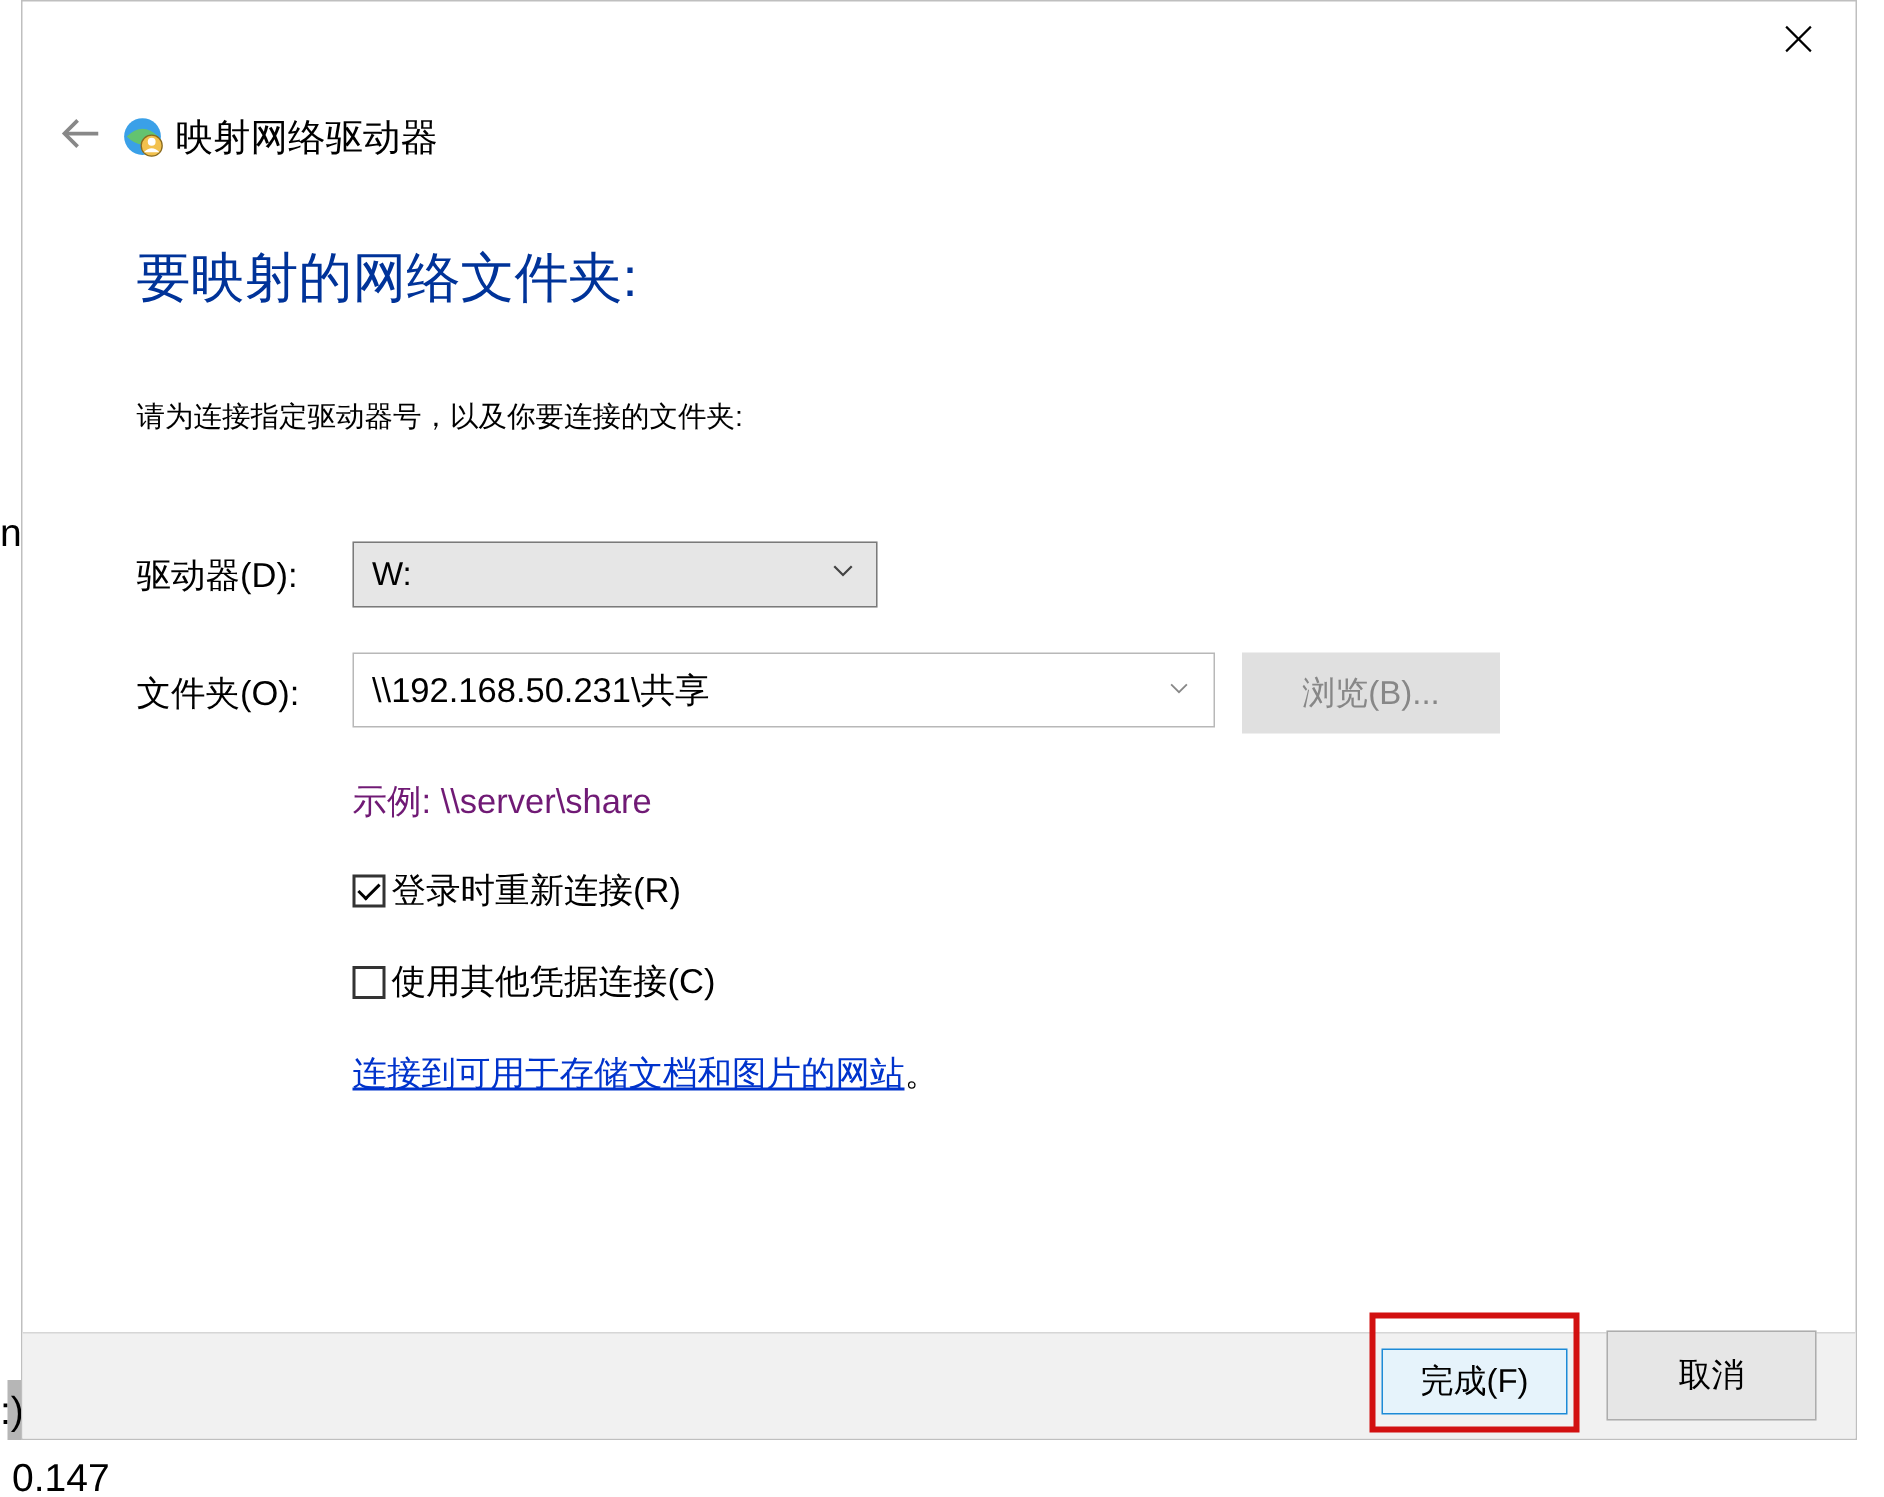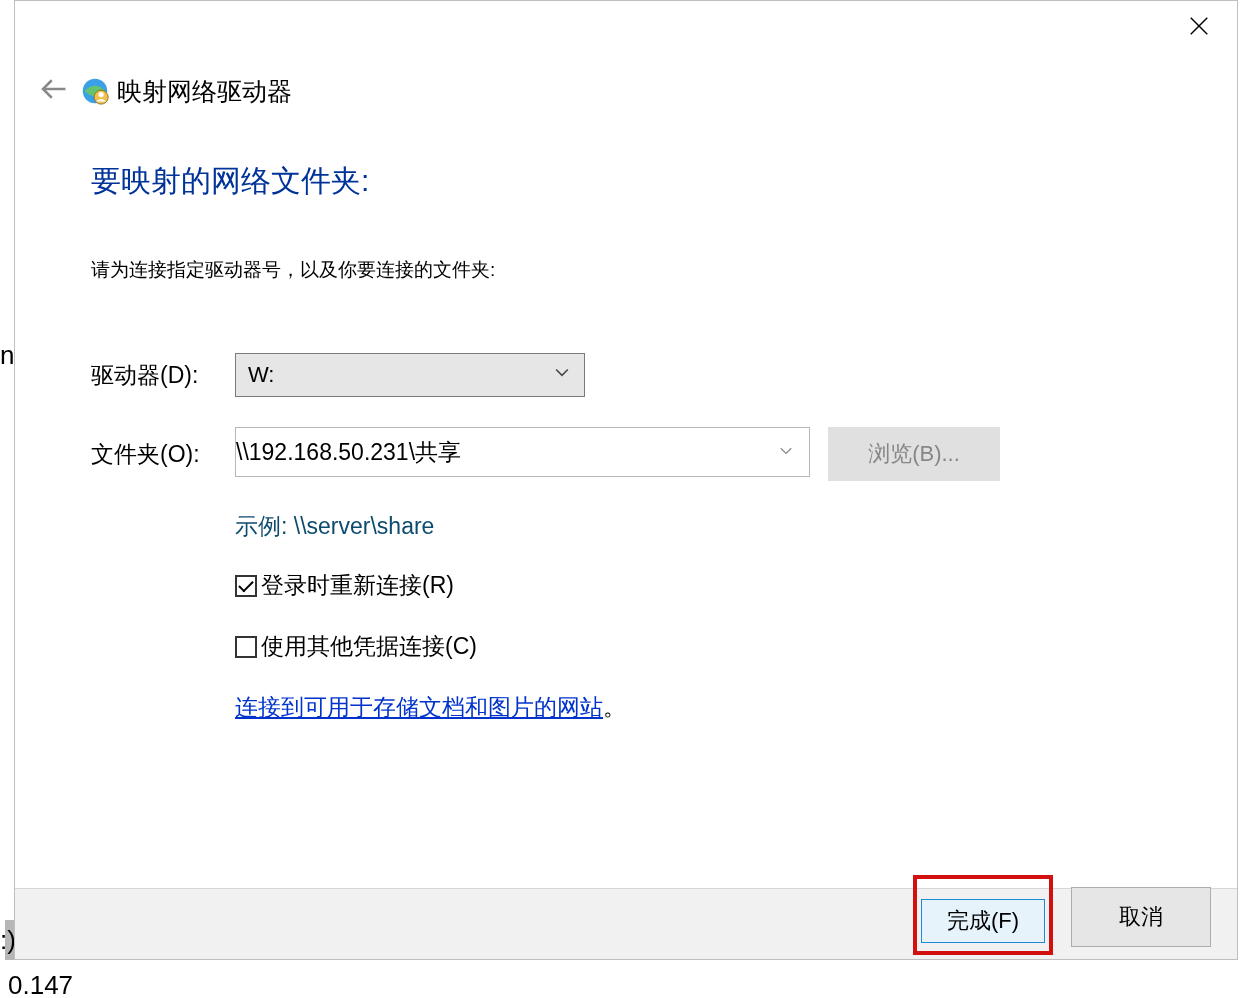--- a/index.html
+++ b/index.html
@@ -10,34 +10,34 @@
   .dialog{position:absolute;left:14px;top:0;width:1224px;height:960px;background:#fff;border:1px solid #bfbfbf;box-sizing:border-box;}
   .titlebar{position:relative;height:55px;}
   .close-btn{position:absolute;right:14px;top:6px;width:48px;height:42px;display:flex;align-items:center;justify-content:center;font-size:26px;color:#000;cursor:pointer;}
   .close-btn svg{width:22px;height:22px;stroke:#000;stroke-width:1.6;fill:none;}
   .header{position:absolute;left:18px;top:70px;display:flex;align-items:center;gap:8px;}
   .back-arrow{width:40px;height:40px;display:flex;align-items:center;justify-content:center;color:#8a8a8a;cursor:pointer;}
   .back-arrow svg{width:30px;height:30px;stroke:#888;stroke-width:2;fill:none;}
   .hdr-icon{width:28px;height:28px;}
   .hdr-title{font-size:25px;color:#000;}
   .content{position:absolute;left:76px;top:160px;width:970px;}
-  .headline{font-size:30px;color:#003399;margin-bottom:55px;}
+  .headline{font-size:36px;color:#003399;margin-bottom:55px;}
   .instr{font-size:19px;color:#000;margin-bottom:70px;}
   .row{display:flex;align-items:center;margin-bottom:30px;}
   .lbl{width:144px;font-size:23px;color:#000;}
   .drive-select{position:relative;width:350px;height:44px;background:#e6e6e6;border:1px solid #7a7a7a;box-sizing:border-box;display:flex;align-items:center;padding-left:12px;font-size:22px;color:#000;cursor:pointer;}
   .drive-select .chev{position:absolute;right:12px;top:50%;transform:translateY(-50%);}
   .drive-select .chev svg{width:20px;height:20px;stroke:#444;stroke-width:1.8;fill:none;}
   .folder-row{align-items:flex-start;}
-  .folder-combo{position:relative;width:575px;height:50px;background:#fff;border:1px solid #b8b8b8;box-sizing:border-box;display:flex;align-items:center;font-size:23px;color:#000;}
+  .folder-combo{position:relative;width:575px;height:50px;background:#fff;border:1px solid #b8b8b8;box-sizing:border-box;display:flex;align-items:center;padding-left:12px;font-size:23px;color:#000;}
   .folder-combo .chev{position:absolute;right:14px;top:50%;transform:translateY(-50%);}
   .folder-combo .chev svg{width:18px;height:18px;stroke:#888;stroke-width:1.6;fill:none;}
   .browse-btn{margin-left:18px;width:172px;height:54px;background:#e0e0e0;border:none;font-size:22px;color:#878787;display:flex;align-items:center;justify-content:center;cursor:default;}
   .indent{margin-left:144px;}
-  .example{font-size:23px;color:#0c4a6e;margin-top:10px;margin-bottom:28px;}
+  .example{font-size:23px;color:#701a75;margin-top:10px;margin-bottom:28px;}
   .checkbox-row{display:flex;align-items:center;gap:4px;margin-bottom:30px;font-size:23px;color:#000;}
   .cbox{width:22px;height:22px;border:2px solid #333;box-sizing:border-box;display:flex;align-items:center;justify-content:center;cursor:pointer;background:#fff;}
   .cbox.checked::after{content:"";display:block;width:12px;height:6px;border-left:2.4px solid #000;border-bottom:2.4px solid #000;transform:rotate(-45deg) translate(1px,-1px);}
   .link-line{font-size:23px;margin-top:22px;}
   .link-line a{color:#0033cc;text-decoration:underline;cursor:pointer;margin-top:23px;}
   .link-line .period{color:#000;}
   .footer{position:absolute;left:0;right:0;bottom:0;height:70px;background:#f1f1f1;border-top:1px solid #d6d6d6;}
   .footer .btn{position:absolute;height:60px;width:140px;font-size:22px;display:flex;align-items:center;justify-content:center;box-sizing:border-box;cursor:pointer;}
   .finish-wrap{position:absolute;right:184px;bottom:4px;width:140px;height:80px;border:4px solid #d21010;box-sizing:border-box;text-align:right;}
   .finish-btn{position:absolute;left:4px;right:4px;bottom:8px;height:44px;background:#e6f3fb;border:1px solid #1e8ad6;box-sizing:border-box;display:flex;align-items:center;justify-content:center;font-size:22px;color:#000;cursor:pointer;}

